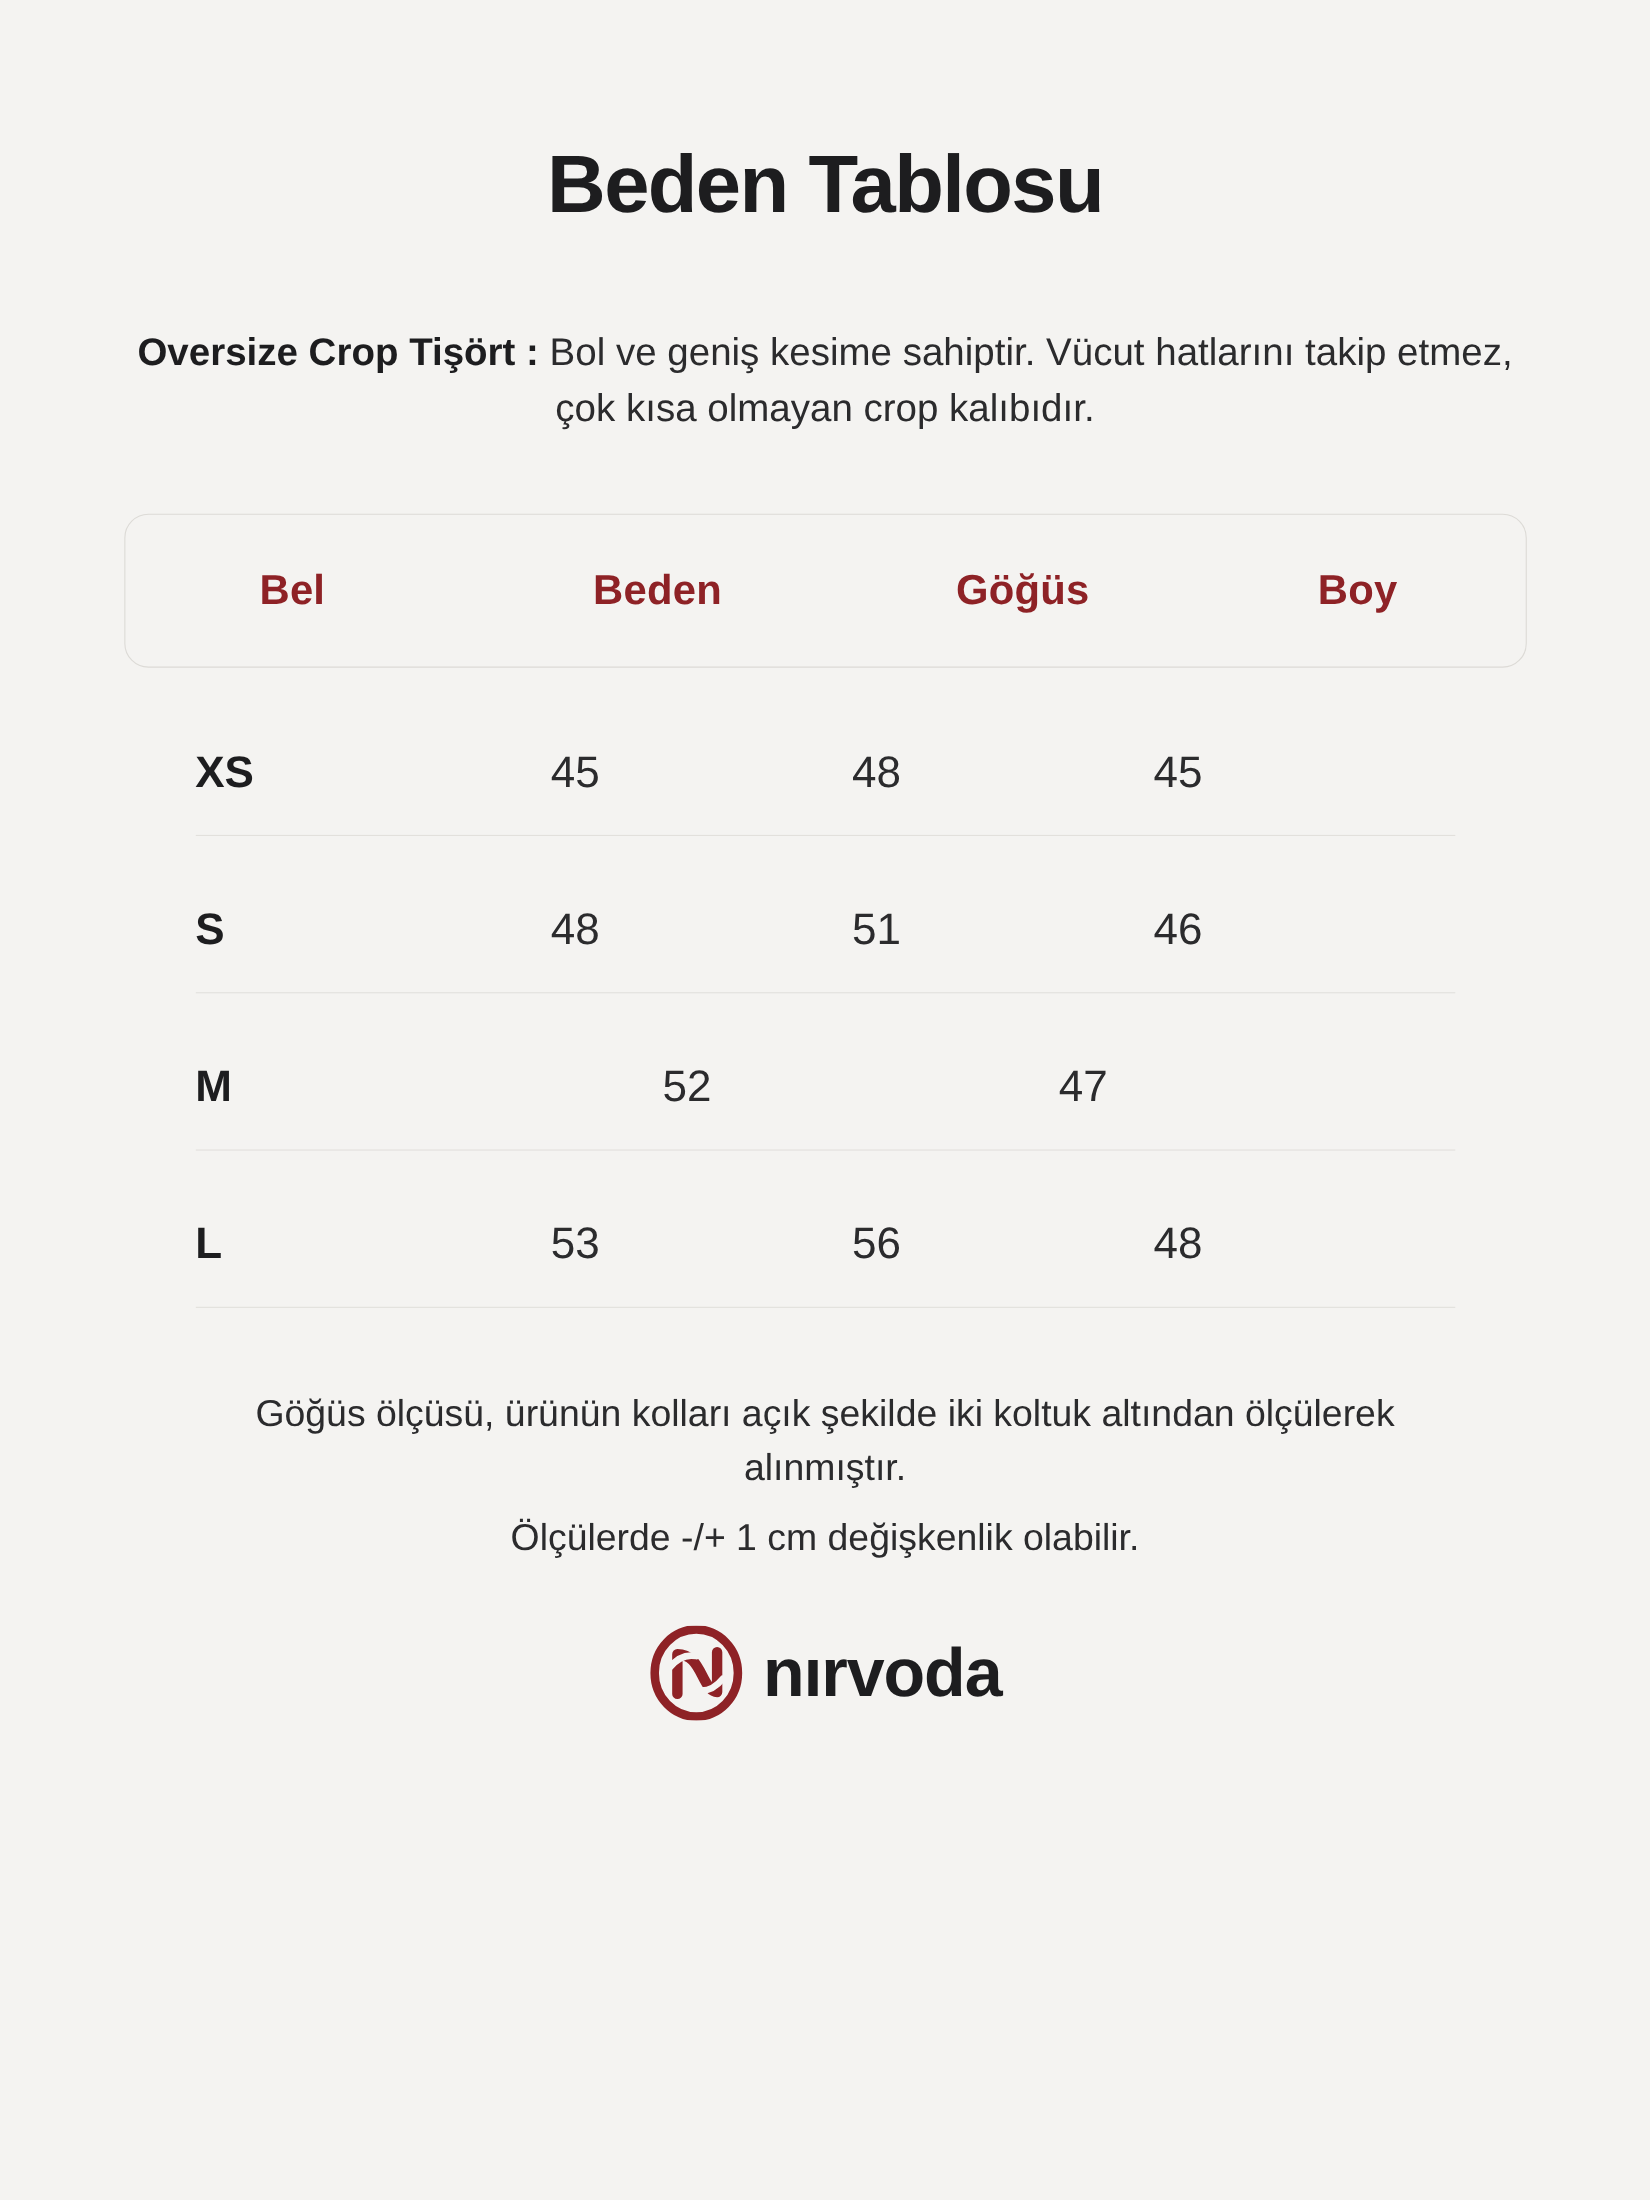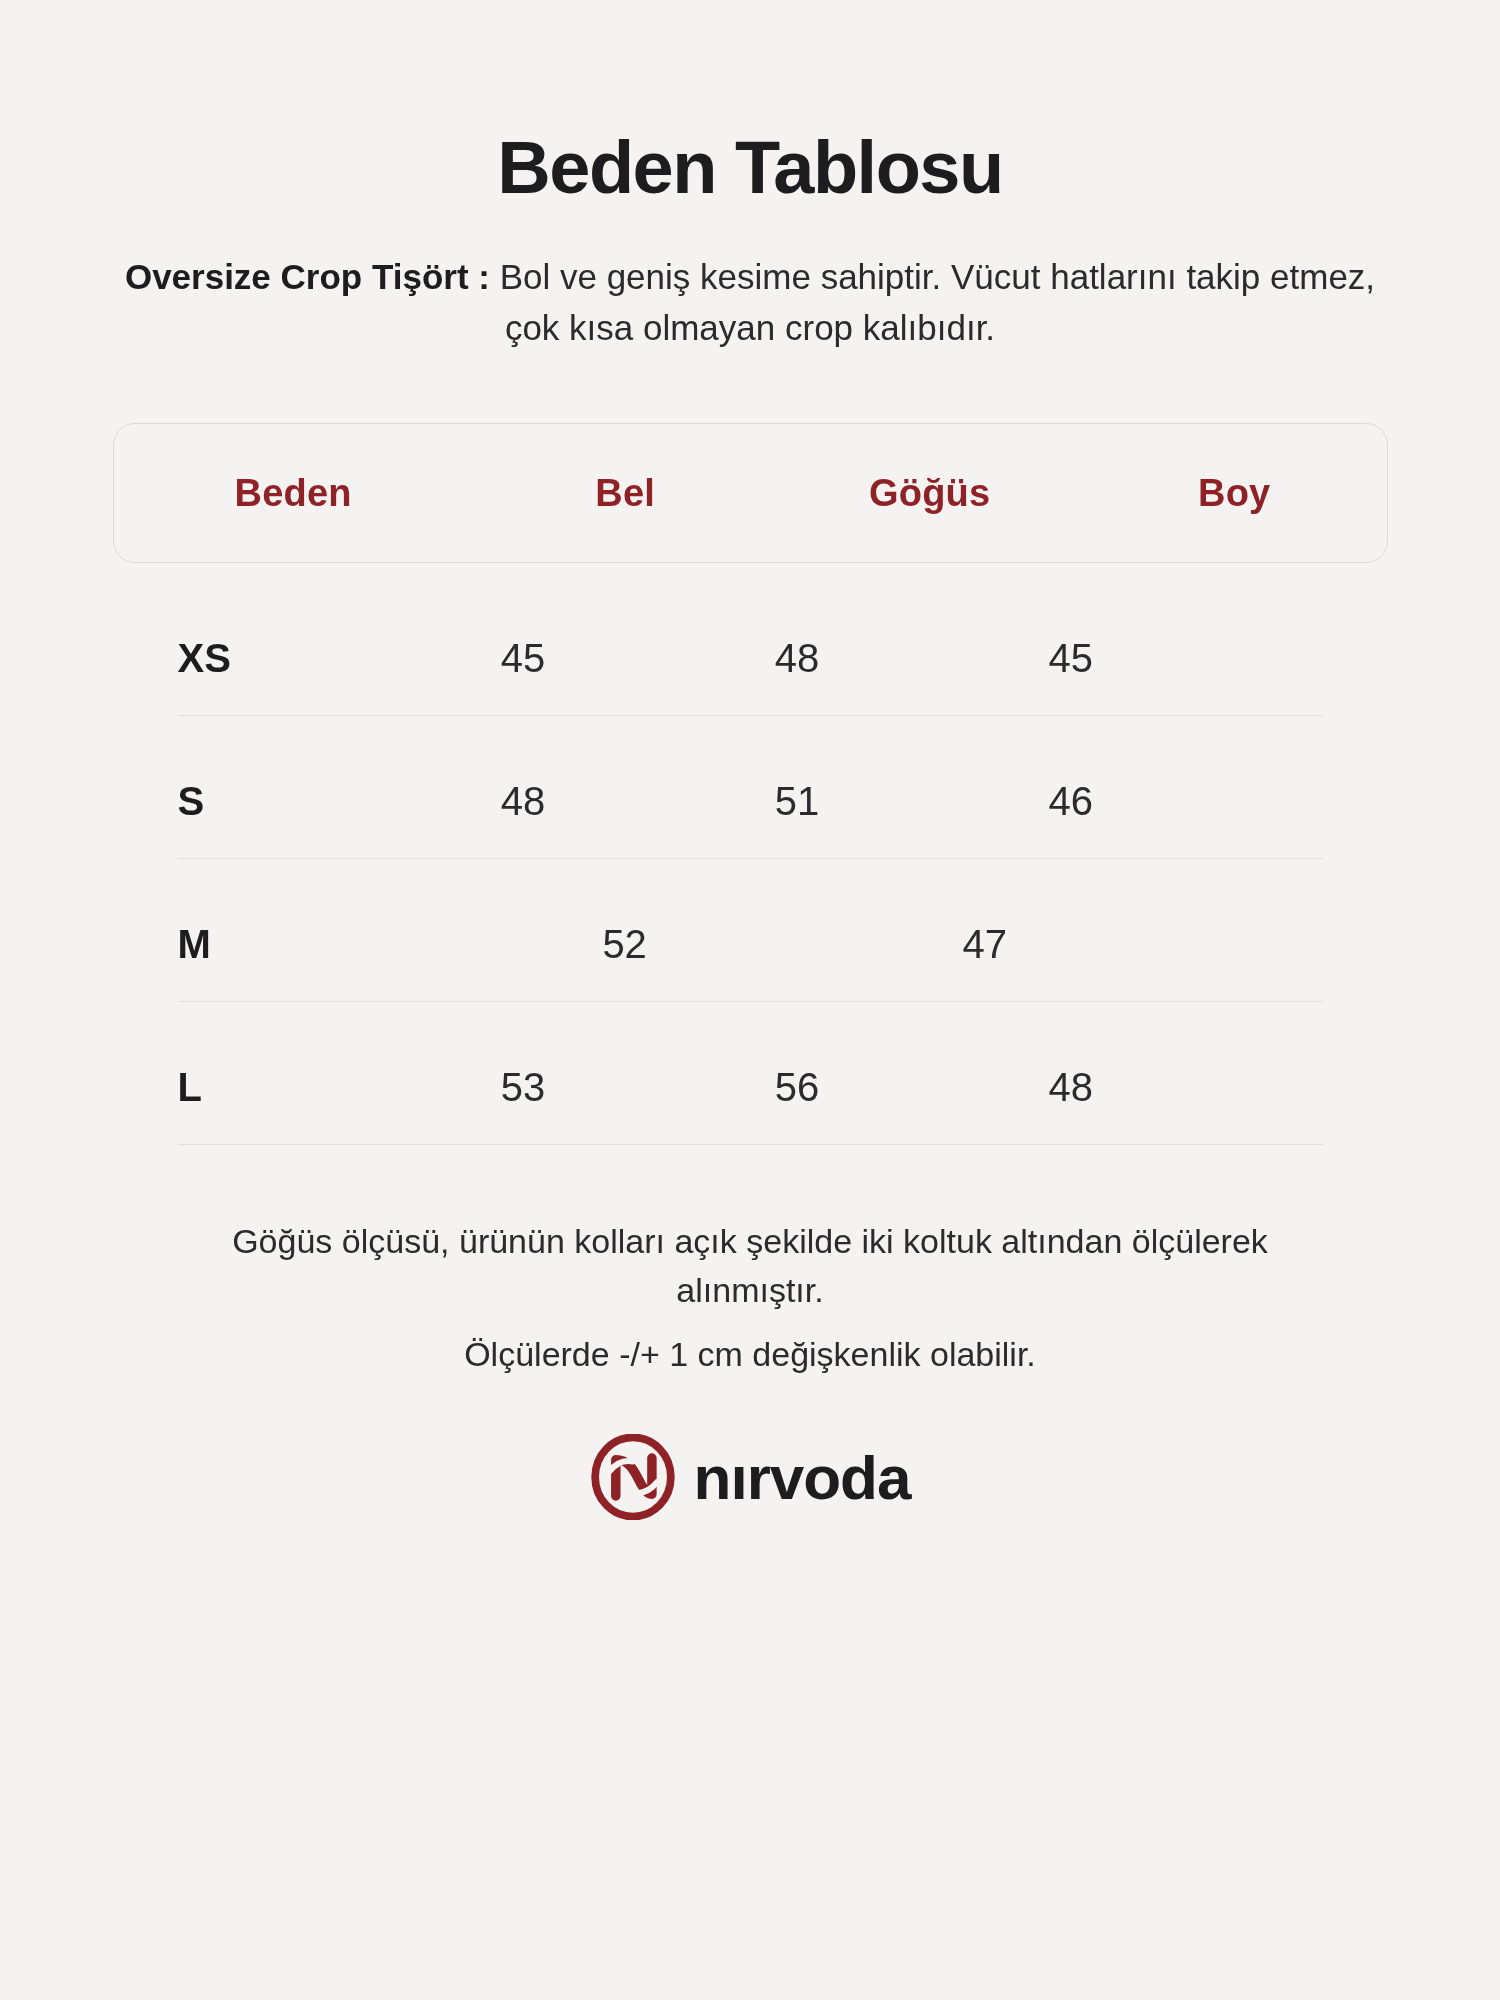--- a/index.html
+++ b/index.html
@@ -26,21 +26,21 @@
   .page-title {
     margin-top: 128px;
     font-size: 74px;
     font-weight: 700;
     letter-spacing: -1.5px;
     color: #1d1d1f;
     text-align: center;
     line-height: 1.08;
   }
   .intro {
-    margin-top: 44px;
+    margin-top: 88px;
     width: 1285px;
     text-align: center;
     font-size: 35px;
     line-height: 1.45;
     color: #2b2b2d;
     font-weight: 400;
   }
   .intro .lead {
     font-weight: 700;
     color: #1d1d1f;
@@ -141,22 +141,22 @@
   <div class="page-title">Beden Tablosu</div>
 
   <div class="intro">
     <span class="lead">Oversize Crop Tişört :</span><span> Bol ve geniş kesime sahiptir. Vücut hatlarını takip etmez, çok kısa olmayan crop kalıbıdır.</span>
   </div>
 
   <div class="table-wrap">
 
     <div class="head-row-outer">
       <div class="head-row">
+        <div class="head-cell">Bel</div>
         <div class="head-cell col1">Beden</div>
-        <div class="head-cell">Bel</div>
         <div class="head-cell">Göğüs</div>
         <div class="head-cell">Boy</div>
       </div>
     </div>
 
     <div class="body-rows">
       <div class="data-row">
         <div class="cell size">XS</div>
         <div class="cell">45</div>
         <div class="cell">48</div>

